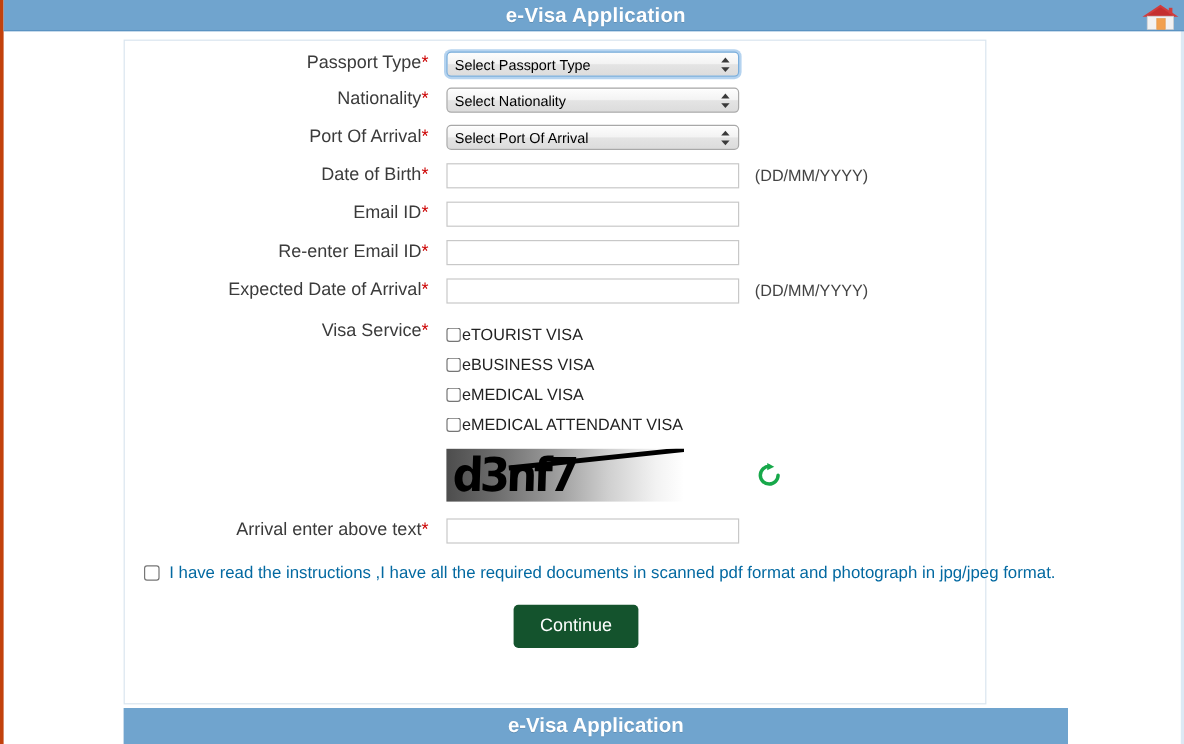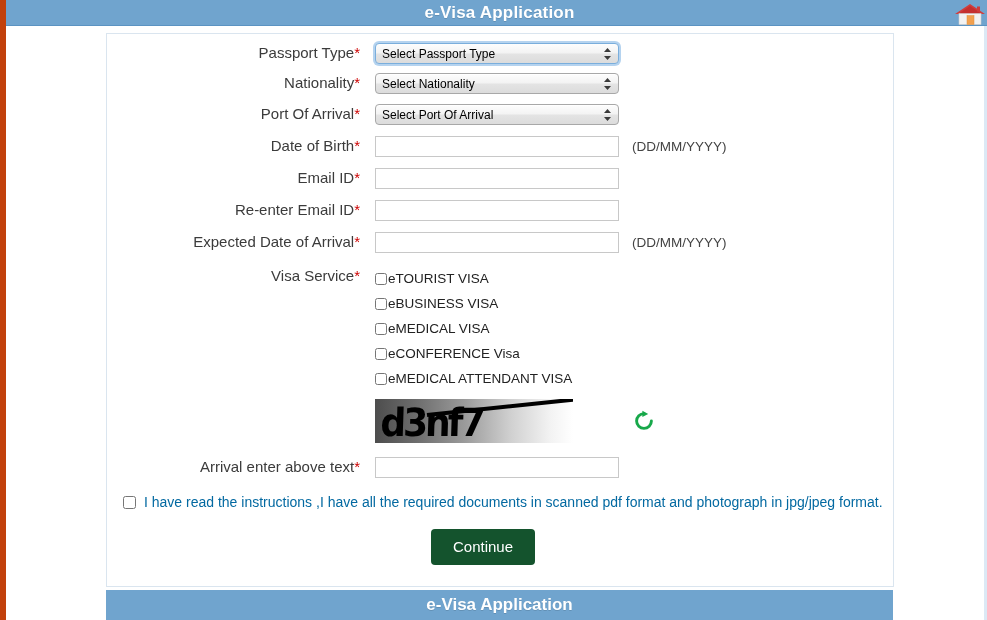--- a/index.html
+++ b/index.html
@@ -16,21 +16,21 @@
     position: relative;
   }
 
   
   .page-frame {
     position: absolute;
     left: 0; top: 0;
     width: 987px;
     height: 620px;
     box-sizing: border-box;
-    border-left: 6px solid #c2410c;
+    border-left: 3px solid #c2410c;
     border-right: 3px solid #dce9f5;
     background: #ffffff;
     padding-left: 32px;
   }
 
   
   .top-banner {
     position: absolute;
     left: 0; top: 0;
     width: 987px;
@@ -58,21 +58,21 @@
     width: 34px;
     height: 26px;
     cursor: pointer;
   }
 
   
   .content-panel {
     position: absolute;
     left: 100px;
     top: 33px;
-    width: 788px;
+    width: 719px;
     height: 554px;
     box-sizing: border-box;
     border: 1px solid #dae5ef;
     background: #ffffff;
   }
 
   
   .form-rows {
     position: absolute;
     left: 0; top: 0;
@@ -415,24 +415,20 @@
           <label class="visa-opt">
             <input type="checkbox" style="">
             <span class="opt-label">eBUSINESS VISA</span>
           </label>
           <label class="visa-opt">
             <input type="checkbox" style="">
             <span class="opt-label">eMEDICAL VISA</span>
           </label>
           <label class="visa-opt">
             <input type="checkbox" style="">
-            <span class="opt-label">eCONFERENCE Visa</span>
-          </label>
-          <label class="visa-opt">
-            <input type="checkbox" style="">
             <span class="opt-label">eMEDICAL ATTENDANT VISA</span>
           </label>
         </div>
       </div>
 
       <div class="captcha-row">
         <div class="captcha-img">
           <span class="captcha-text">d3nf7</span>
           <span class="captcha-strike"></span>
         </div>

